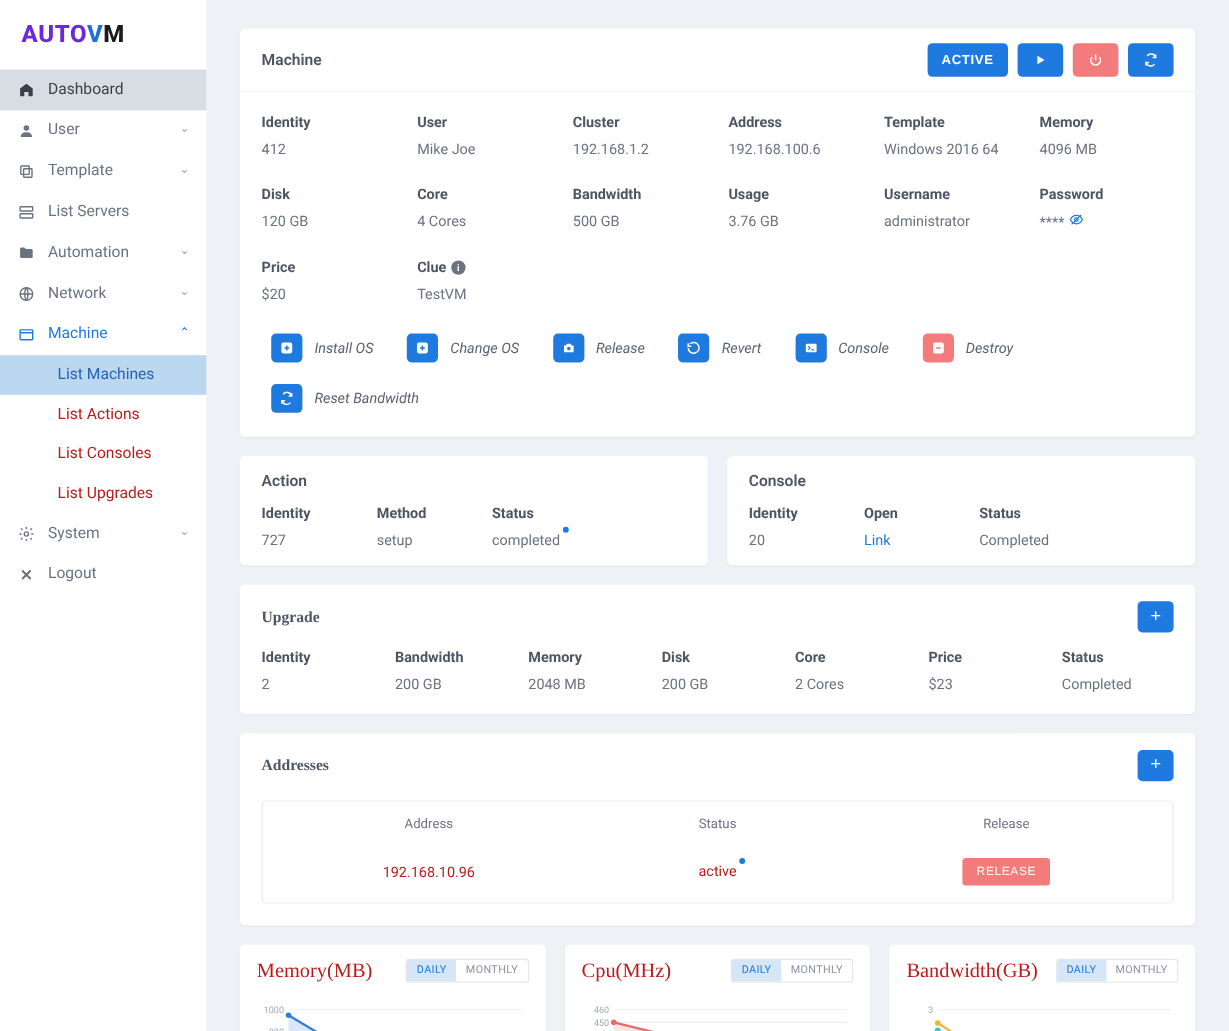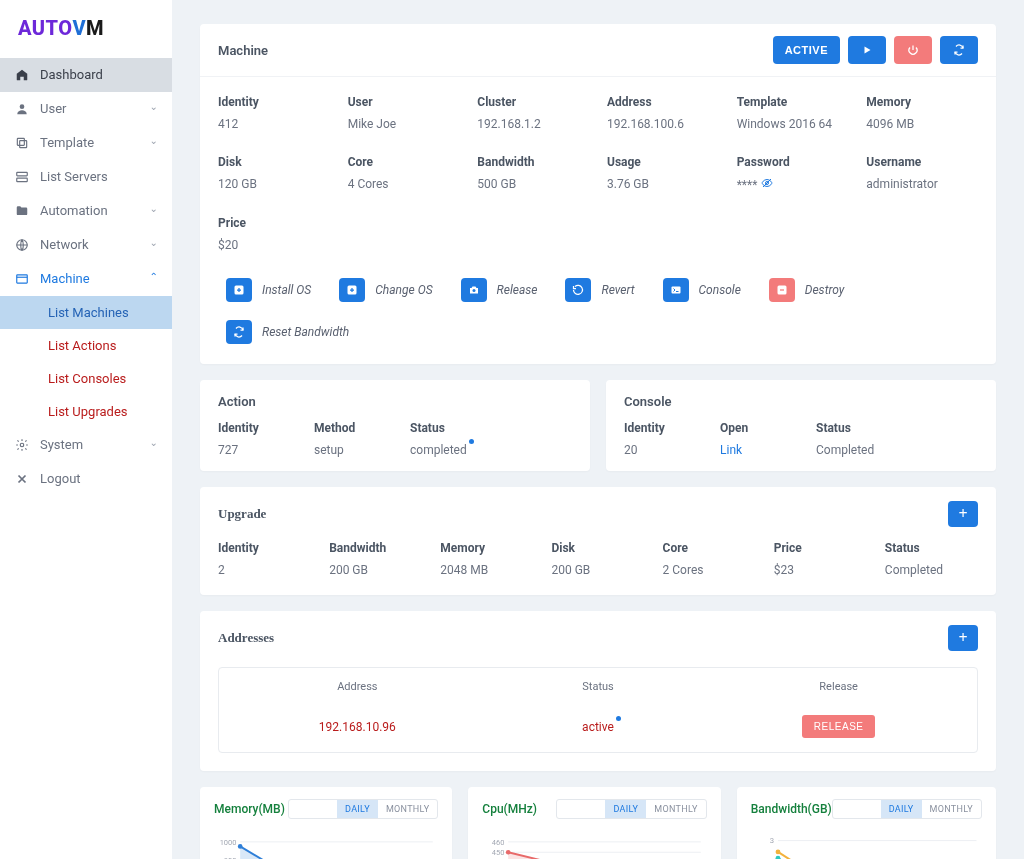--- a/index.html
+++ b/index.html
@@ -52,22 +52,22 @@
 .plus-btn { margin-left: auto; background: #1f7ae0; color: #fff; width: 30px; height: 26px; border-radius: 4px; display: flex; align-items: center; justify-content: center; cursor: pointer; font-weight: 700; font-size: 16px; }
 .addr-body { padding: 0 18px 18px; }
 .addr-box { border: 1px solid #e8ebef; border-radius: 4px; margin-top: 12px; }
 .addr-head { display: grid; grid-template-columns: 1fr 1fr 1fr; padding: 12px 18px; font-size: 11px; color: #6b7280; text-align: center; }
 .addr-row { display: grid; grid-template-columns: 1fr 1fr 1fr; padding: 10px 18px 14px; text-align: center; align-items: center; }
 .addr-row .val { color: #b91c1c; font-size: 12px; position: relative; display: inline-block; }
 .release-btn { background: #f37b7b; color: #fff; border: none; padding: 6px 12px; border-radius: 3px; font-size: 10px; letter-spacing: 0.5px; cursor: pointer; }
 .charts { display: grid; grid-template-columns: repeat(3, 1fr); gap: 16px; }
 .chart-card { background: #fff; border-radius: 4px; padding: 12px 14px 10px; box-shadow: 0 1px 2px rgba(0,0,0,0.03); }
 .chart-head { display: flex; align-items: center; margin-bottom: 14px; }
-.chart-title { font-size: 12px; color: #15803d; font-weight: 500; }
-.toggle { margin-left: auto; display: flex; border: 1px solid #e3e7ec; border-radius: 3px; overflow: hidden; padding-left: 48px; }
+.chart-title { font-size: 17px; color: #b91c1c; font-weight: 500; font-family: Liberation Serif, serif; }
+.toggle { margin-left: auto; display: flex; border: 1px solid #e3e7ec; border-radius: 3px; overflow: hidden; }
 .toggle span { font-size: 9px; padding: 4px 8px; color: #8b92a0; cursor: pointer; letter-spacing: 0.3px; }
 .toggle span.on { background: #d6e6f7; color: #1f7ae0; }
 .chart-svg { width: 100%; height: 100px; }
 .eye-icon { color: #1f7ae0; }
 svg.ico-s { width: 14px; height: 14px; }
 .info-circ { width: 12px; height: 12px; background: #6b7280; color: #fff; border-radius: 50%; display: inline-flex; align-items: center; justify-content: center; font-size: 8px; font-weight: 700; }
 </style>
 </head>
 <body>
 
@@ -233,34 +233,41 @@
           </div>
         <div>
             <div class="prop-label">Bandwidth</div>
             <div class="prop-value">500 GB</div>
           </div>
         <div>
             <div class="prop-label">Usage</div>
             <div class="prop-value">3.76 GB</div>
           </div>
         <div>
+            <div class="prop-label">Username</div>
+            <div class="prop-value">administrator</div>
+          </div>
+        <div>
             <div class="prop-label">Password</div>
             <div class="prop-value"><span>****</span> <span class="eye-icon"><svg width="14" height="12" viewBox="0 0 24 24" fill="none" stroke="currentColor" stroke-width="2">
                   <path d="M2 12s3-7 10-7 10 7 10 7-3 7-10 7S2 12 2 12z"></path>
                   <circle cx="12" cy="12" r="3"></circle>
                   <path d="M4 20L20 4"></path>
                 </svg></span></div>
           </div>
         <div>
-            <div class="prop-label">Username</div>
-            <div class="prop-value">administrator</div>
-          </div>
-        <div>
             <div class="prop-label">Price</div>
             <div class="prop-value">$20</div>
+          </div>
+        <div>
+            <div class="prop-label">
+              <span>Clue</span>
+              <span class="info-circ">i</span>
+            </div>
+            <div class="prop-value">TestVM</div>
           </div>
       </div>
       <div class="actions-row">
         <div class="act">
             <span class="act-btn act-blue">
               <svg width="12" height="12" viewBox="0 0 24 24" fill="currentColor">
                 <rect x="3" y="3" width="18" height="18" rx="3"></rect>
                 <path d="M12 8v8M8 12h8" stroke="#1f7ae0" stroke-width="2.5"></path>
               </svg>
             </span>

